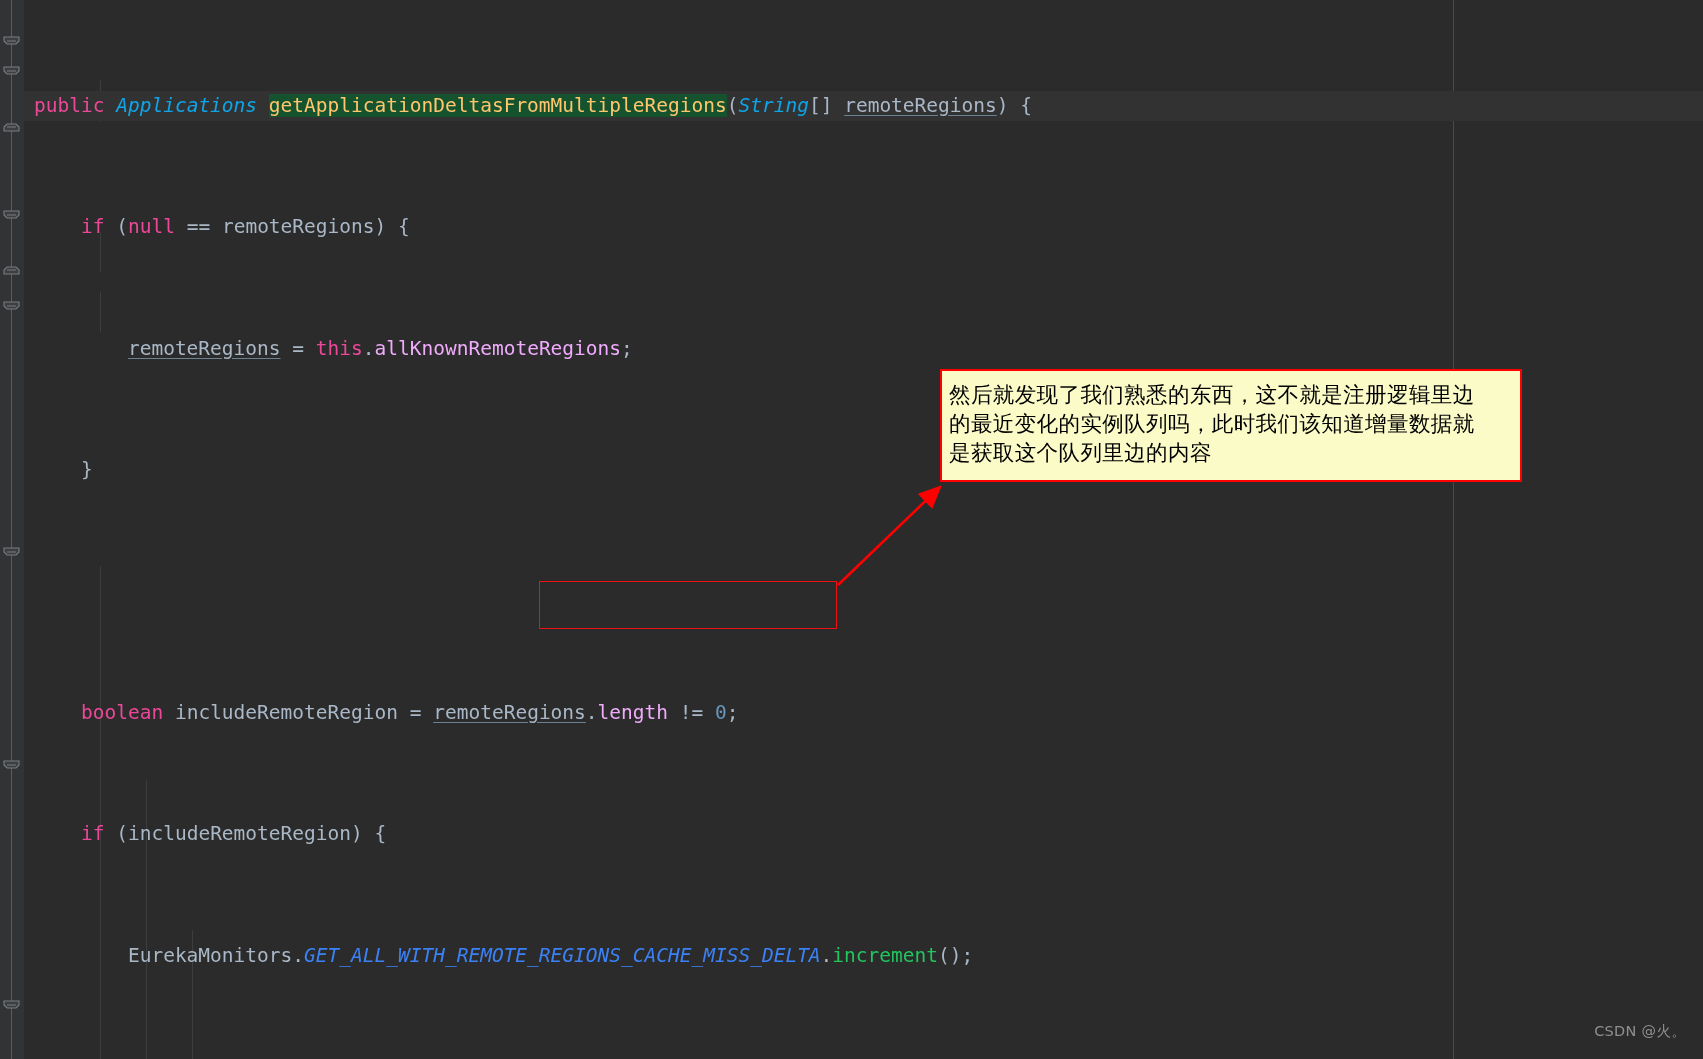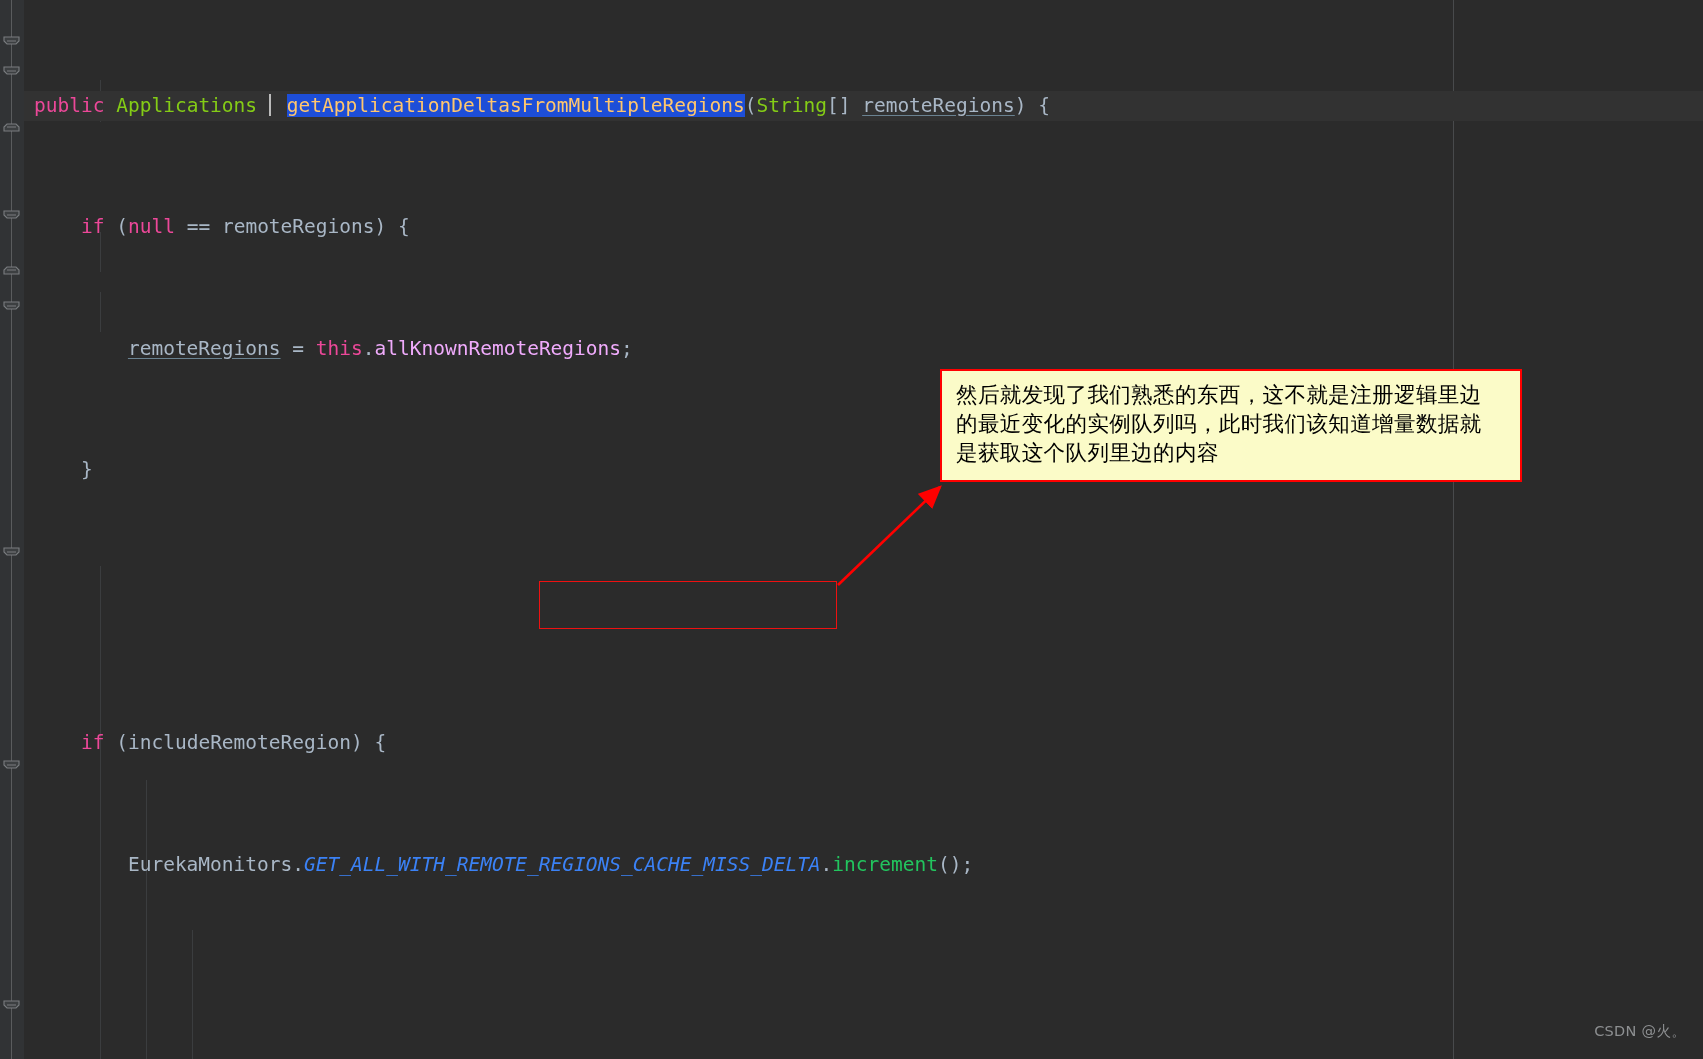--- a/index.html
+++ b/index.html
@@ -52,31 +52,30 @@
     padding-left:10px;
     white-space:pre;
     color:#a9b7c6;
   }
   .line.first{
     background:#323232;
   }
 
   
   .kw      { color:#ec4899; }
-  .type    { color:#84cc16; }
+  .type    { color:#0ea5e9;font-style:italic; }
   .ident   { color:#a9b7c6; }
   .fld     { color:#f0abfc; }
   .stat    { color:#3b82f6; font-style:italic; }
   .num     { color:#6897bb; }
   .punct   { color:#a9b7c6; }
   .param   { color:#a9b7c6; text-decoration:underline; text-decoration-color:#6a8291; text-underline-offset:3px; }
   .methodname{
     color:#ffc66d;
-    background:#1d4ed8;
-    margin-left:18px;
+    background:#14532d;
   }
   .meth    { color:#22c55e; }
   .caret{
     display:inline-block; width:0; border-left:2px solid #bbbbbb;
     height:22px; vertical-align:-4px; margin-right:-2px;
   }
 
   
   .bulb{ position:absolute; left:25px; top:22px; width:22px; height:24px; }
 
@@ -201,20 +200,21 @@
       <div class="line first"><span class="kw">public</span> <span class="type">Applications</span> <span class="caret"></span><span class="methodname">getApplicationDeltasFromMultipleRegions</span><span class="punct">(</span><span class="type">String</span><span class="punct">[] </span><span class="param">remoteRegions</span><span class="punct">) {</span></div>
 
       <div class="line">    <span class="kw">if</span> <span class="punct">(</span><span class="kw">null</span> <span class="punct">==</span> <span class="ident">remoteRegions</span><span class="punct">) {</span></div>
 
       <div class="line">        <span class="param">remoteRegions</span> <span class="punct">=</span> <span class="kw">this</span><span class="punct">.</span><span class="fld">allKnownRemoteRegions</span><span class="punct">;</span></div>
 
       <div class="line">    <span class="punct">}</span></div>
 
       <div class="line"> </div>
 
+      <div class="line">    <span class="kw">boolean</span> <span class="ident">includeRemoteRegion</span> <span class="punct">=</span> <span class="param">remoteRegions</span><span class="punct">.</span><span class="fld">length</span> <span class="punct">!=</span> <span class="num">0</span><span class="punct">;</span></div>
 
       <div class="line">    <span class="kw">if</span> <span class="punct">(</span><span class="ident">includeRemoteRegion</span><span class="punct">) {</span></div>
 
       <div class="line">        <span class="ident">EurekaMonitors</span><span class="punct">.</span><span class="stat">GET_ALL_WITH_REMOTE_REGIONS_CACHE_MISS_DELTA</span><span class="punct">.</span><span class="meth">increment</span><span class="punct">();</span></div>
 
       
 
       
 
       
@@ -268,19 +268,19 @@
 
   <svg class="arrow" width="1703" height="1059">
     <defs>
       <marker id="ah" markerWidth="10" markerHeight="10" refX="8" refY="4" orient="auto">
         <path d="M0,0 L9,4 L0,8 z" fill="#ff0000"></path>
       </marker>
     </defs>
     <line x1="838" y1="585" x2="940" y2="487" stroke="#ff0000" stroke-width="2.6" marker-end="url(#ah)"></line>
   </svg>
 
-  <div class="callout" style="left:940px; top:369px; width:582px; height:113px;">然后就发现了我们熟悉的东西，这不就是注册逻辑里边
+  <div class="callout" style="left:940px; top:369px; width:582px; height:113px;padding-left:7px;">然后就发现了我们熟悉的东西，这不就是注册逻辑里边
 的最近变化的实例队列吗，此时我们该知道增量数据就
 是获取这个队列里边的内容</div>
 
   <div class="watermark">CSDN @火。</div>
 
 </div>
 
 </body></html>

